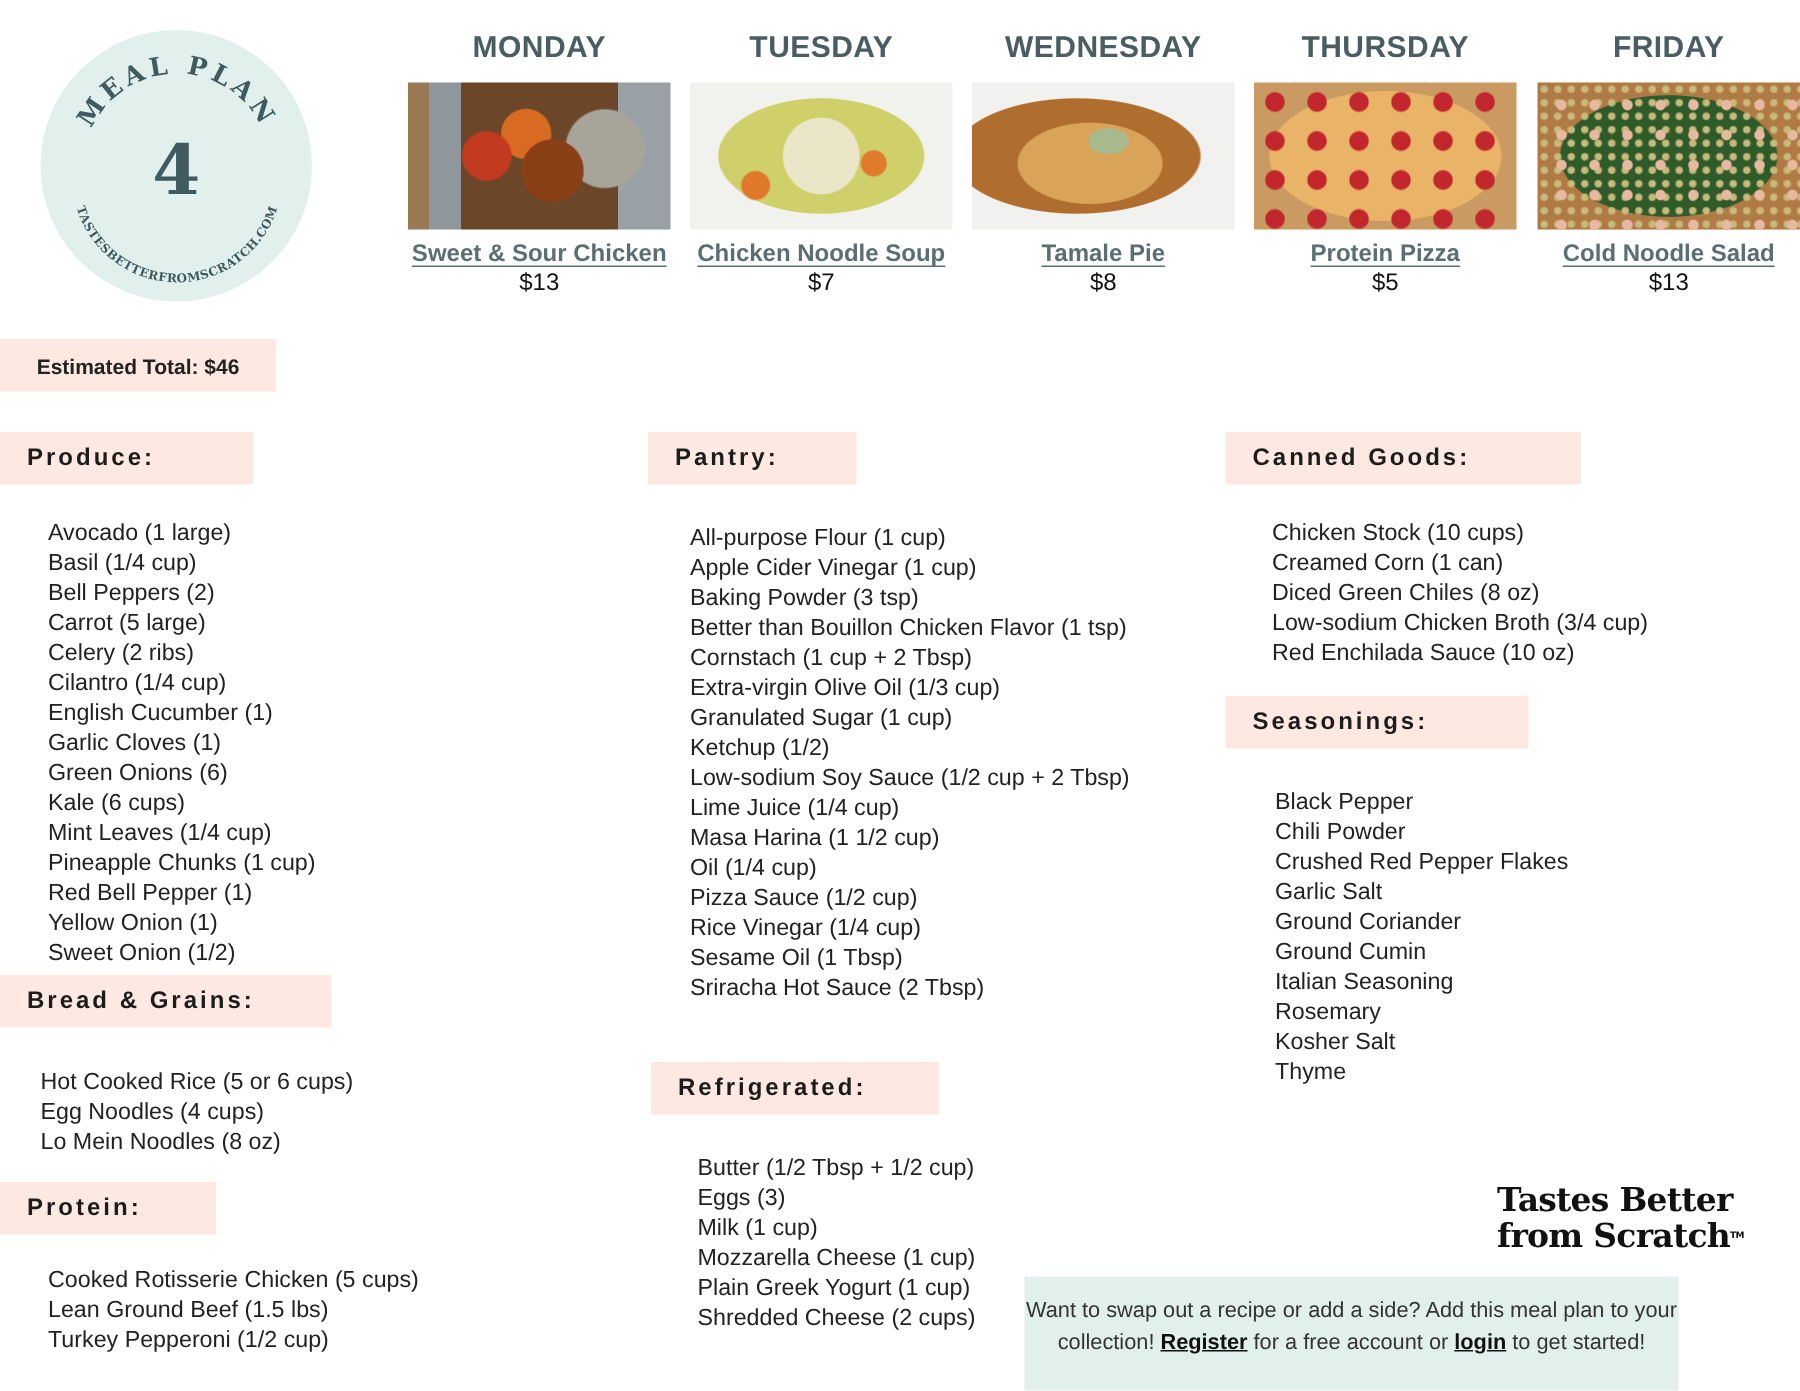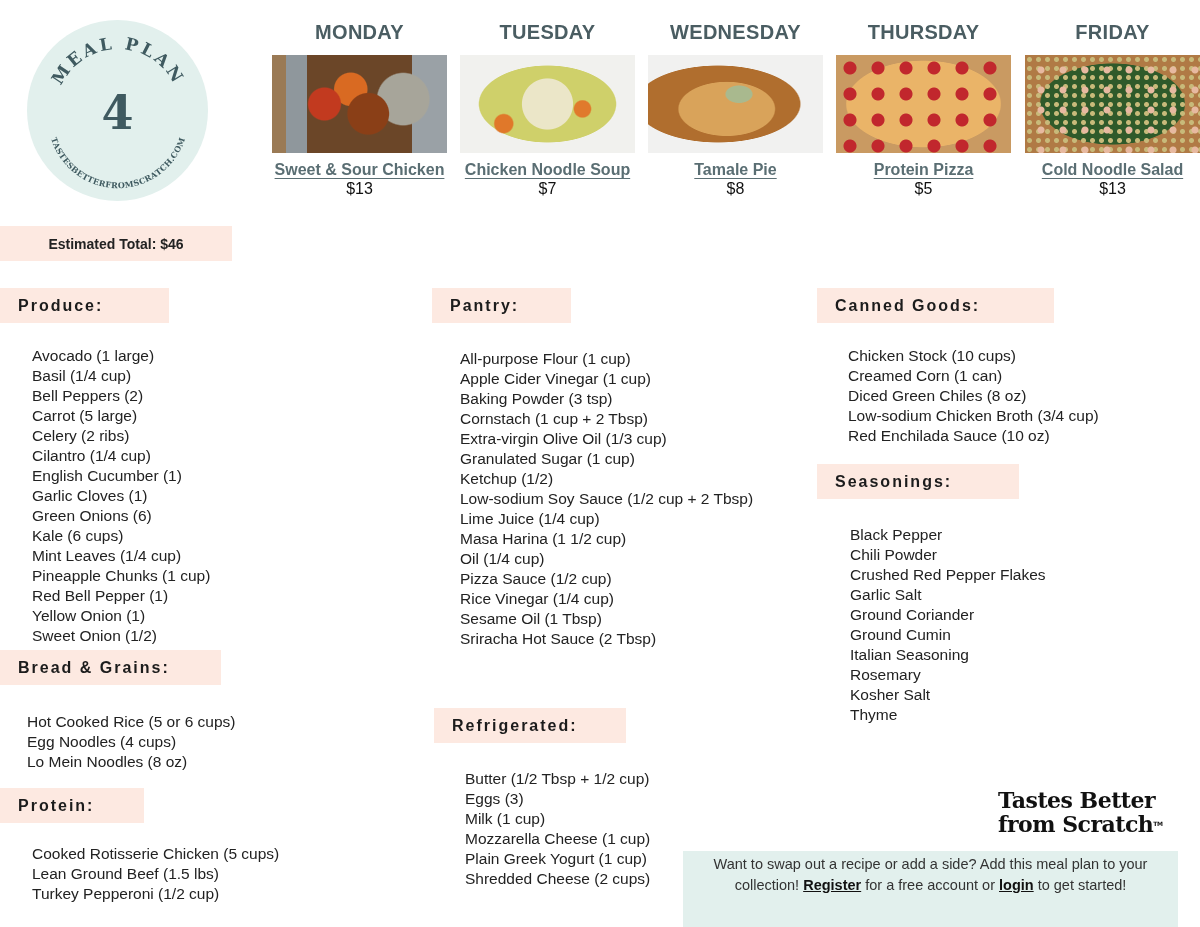--- a/index.html
+++ b/index.html
@@ -29,21 +29,21 @@
   .day-img {
     margin-top: 9px; width: 175px; height: 98px; position: relative; overflow: hidden;
   }
   .recipe-link {
     display: block; margin-top: 8px; font-weight: bold; font-size: 16px; color: #5a6e73;
     text-decoration: underline; text-underline-offset: 3px; cursor: pointer; white-space: nowrap;
   }
   .price { font-size: 16px; color: #111; margin-top: 1px; }
   
   .total {
-    position: absolute; left: 0; top: 226px; width: 232px; height: 35px;
+    position: absolute; left: 0; top: 226px; width: 184px; height: 35px;
     background: #fde9e1; text-align: center; line-height: 37px;
     font-weight: bold; font-size: 14px; color: #222;
   }
   
   .sec-head {
     position: absolute; height: 35px; background: #fde9e1;
     font-weight: bold; font-size: 16px; letter-spacing: 2px; color: #1c1c1c;
     line-height: 35px; padding-left: 18px; box-sizing: border-box;
   }
   .list {
@@ -53,23 +53,23 @@
   .list li { white-space: nowrap; }
   
   .logo {
     position: absolute; left: 998px; top: 788px; width: 190px;
     font-family: "DejaVu Serif", serif; font-weight: bold; color: #111;
     font-size: 22px; line-height: 24px; letter-spacing: -0.5px;
   }
   .logo .tm { font-size: 6px; vertical-align: bottom; font-family: "DejaVu Sans", sans-serif; }
   
   .cta {
-    position: absolute; left: 683px; top: 851px; width: 495px; height: 76px;
+    position: absolute; left: 683px; top: 851px; width: 436px; height: 76px;
     background: #e2f0ed; text-align: center; font-size: 14.5px; color: #333;
-    line-height: 21px; padding-top: 3px; box-sizing: border-box;
+    line-height: 21px; padding-top: 13px; box-sizing: border-box;
   }
   .cta a { color: #111; font-weight: bold; text-decoration: underline; cursor: pointer; }
 </style>
 </head>
 <body>
 
 <div class="badge">
   <svg width="181" height="181" viewBox="0 0 181 181">
     <defs>
       <path id="arcTop" d="M 30 80 A 62 62 0 0 1 152 80"></path>
@@ -153,20 +153,21 @@
     <li>Cooked Rotisserie Chicken (5 cups)</li>
     <li>Lean Ground Beef (1.5 lbs)</li>
     <li>Turkey Pepperoni (1/2 cup)</li>
   </ul>
 
 <div class="sec-head" style="left:432px;top:288px;width:139px">Pantry:</div>
 <ul class="list" style="left:448px;top:337px" id="list-pantry">
     <li>All-purpose Flour (1 cup)</li>
     <li>Apple Cider Vinegar (1 cup)</li>
     <li>Baking Powder (3 tsp)</li>
+    <li>Better than Bouillon Chicken Flavor (1 tsp)</li>
     <li>Cornstach (1 cup + 2 Tbsp)</li>
     <li>Extra-virgin Olive Oil (1/3 cup)</li>
     <li>Granulated Sugar (1 cup)</li>
     <li>Ketchup (1/2)</li>
     <li>Low-sodium Soy Sauce (1/2 cup + 2 Tbsp)</li>
     <li>Lime Juice (1/4 cup)</li>
     <li>Masa Harina (1 1/2 cup)</li>
     <li>Oil (1/4 cup)</li>
     <li>Pizza Sauce (1/2 cup)</li>
     <li>Rice Vinegar (1/4 cup)</li>

